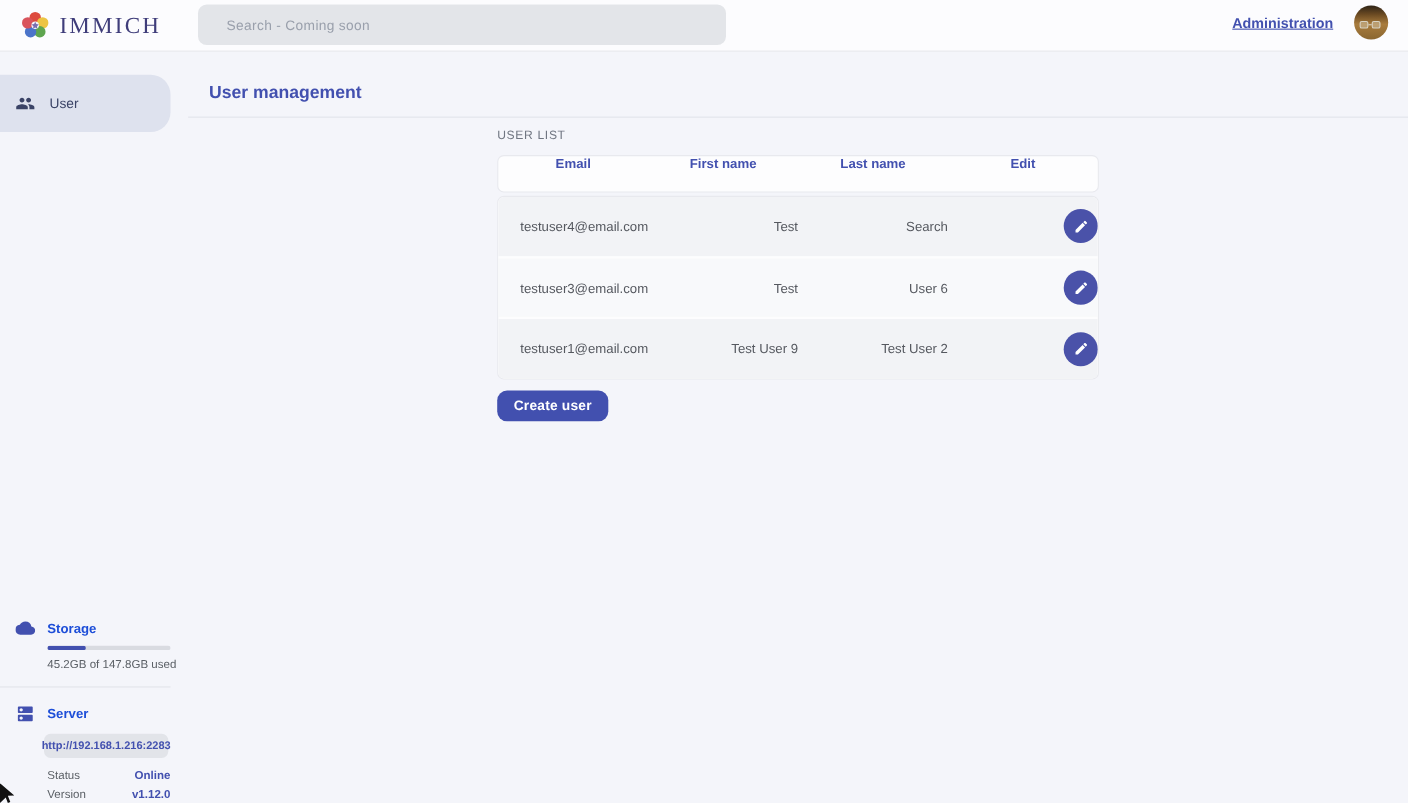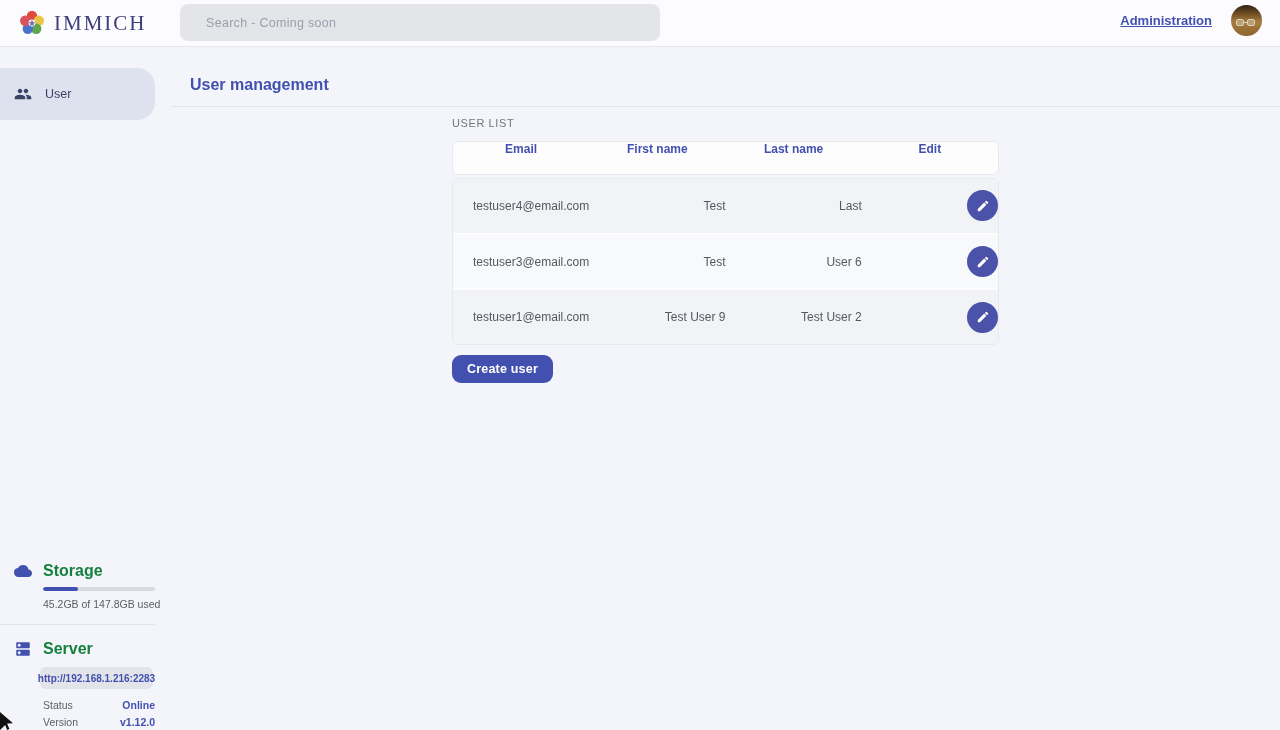--- a/index.html
+++ b/index.html
@@ -44,21 +44,21 @@
     position: absolute; top: 21px; left: 0; width: 155px; height: 52px;
     background: #dee2ee; border-radius: 0 18px 18px 0;
     display: flex; align-items: center; gap: 13px; padding-left: 14px; cursor: pointer;
   }
   .nav-pill .nav-label { font-size: 12.5px; font-weight: 500; color: #3a4366; }
   .nav-icon { width: 18px; height: 18px; fill: #3a4366; }
 
   .side-bottom { position: absolute; left: 0; bottom: 0; width: 171px; }
   .side-row { display: flex; align-items: center; gap: 11px; padding-left: 14px; }
   .side-icon { width: 18px; height: 18px; fill: #4250af; flex: 0 0 auto; }
-  .side-title { font-size: 16px; font-weight: 700; color: #15803d; }
+  .side-title { font-size: 12px; font-weight: 700; color: #1d4ed8; }
   .progress-track {
     margin: 7px 0 0 43px; width: 112px; height: 4px; border-radius: 2px; background: #d9dbe1; overflow: hidden;
   }
   .progress-fill { height: 100%; background: #4250af; border-radius: 2px; }
   .usage-text { margin: 7px 0 0 43px; font-size: 10.5px; color: #5b6066; }
   .side-divider { margin-top: 14px; height: 1px; width: 155px; background: #e2e4e9; }
   .server-block { margin-top: 15px; }
   .url-pill {
     margin: 9px 0 0 40px; width: 113px; height: 22px; background: #e2e4e9; border-radius: 6px;
     display: flex; align-items: center; justify-content: center;
@@ -199,21 +199,21 @@
     <div class="th">Email</div>
     <div class="th">First name</div>
     <div class="th">Last name</div>
     <div class="th">Edit</div>
   </div>
 
   <div class="table-body" id="table-body">
     <div class="trow">
       <div class="cell c-email">testuser4@email.com</div>
       <div class="cell c-first">Test</div>
-      <div class="cell c-last">Last</div>
+      <div class="cell c-last">Search</div>
       <div class="cell">
         <button class="edit-btn">
           <svg viewBox="0 0 24 24">
             <path d="M3 17.25V21h3.75L17.81 9.94l-3.75-3.75L3 17.25zM20.71 7.04a.996.996 0 0 0 0-1.41l-2.34-2.34a.996.996 0 0 0-1.41 0l-1.83 1.83 3.75 3.75 1.83-1.83z"></path>
           </svg>
         </button>
       </div>
     </div>
 
     <div class="trow">

